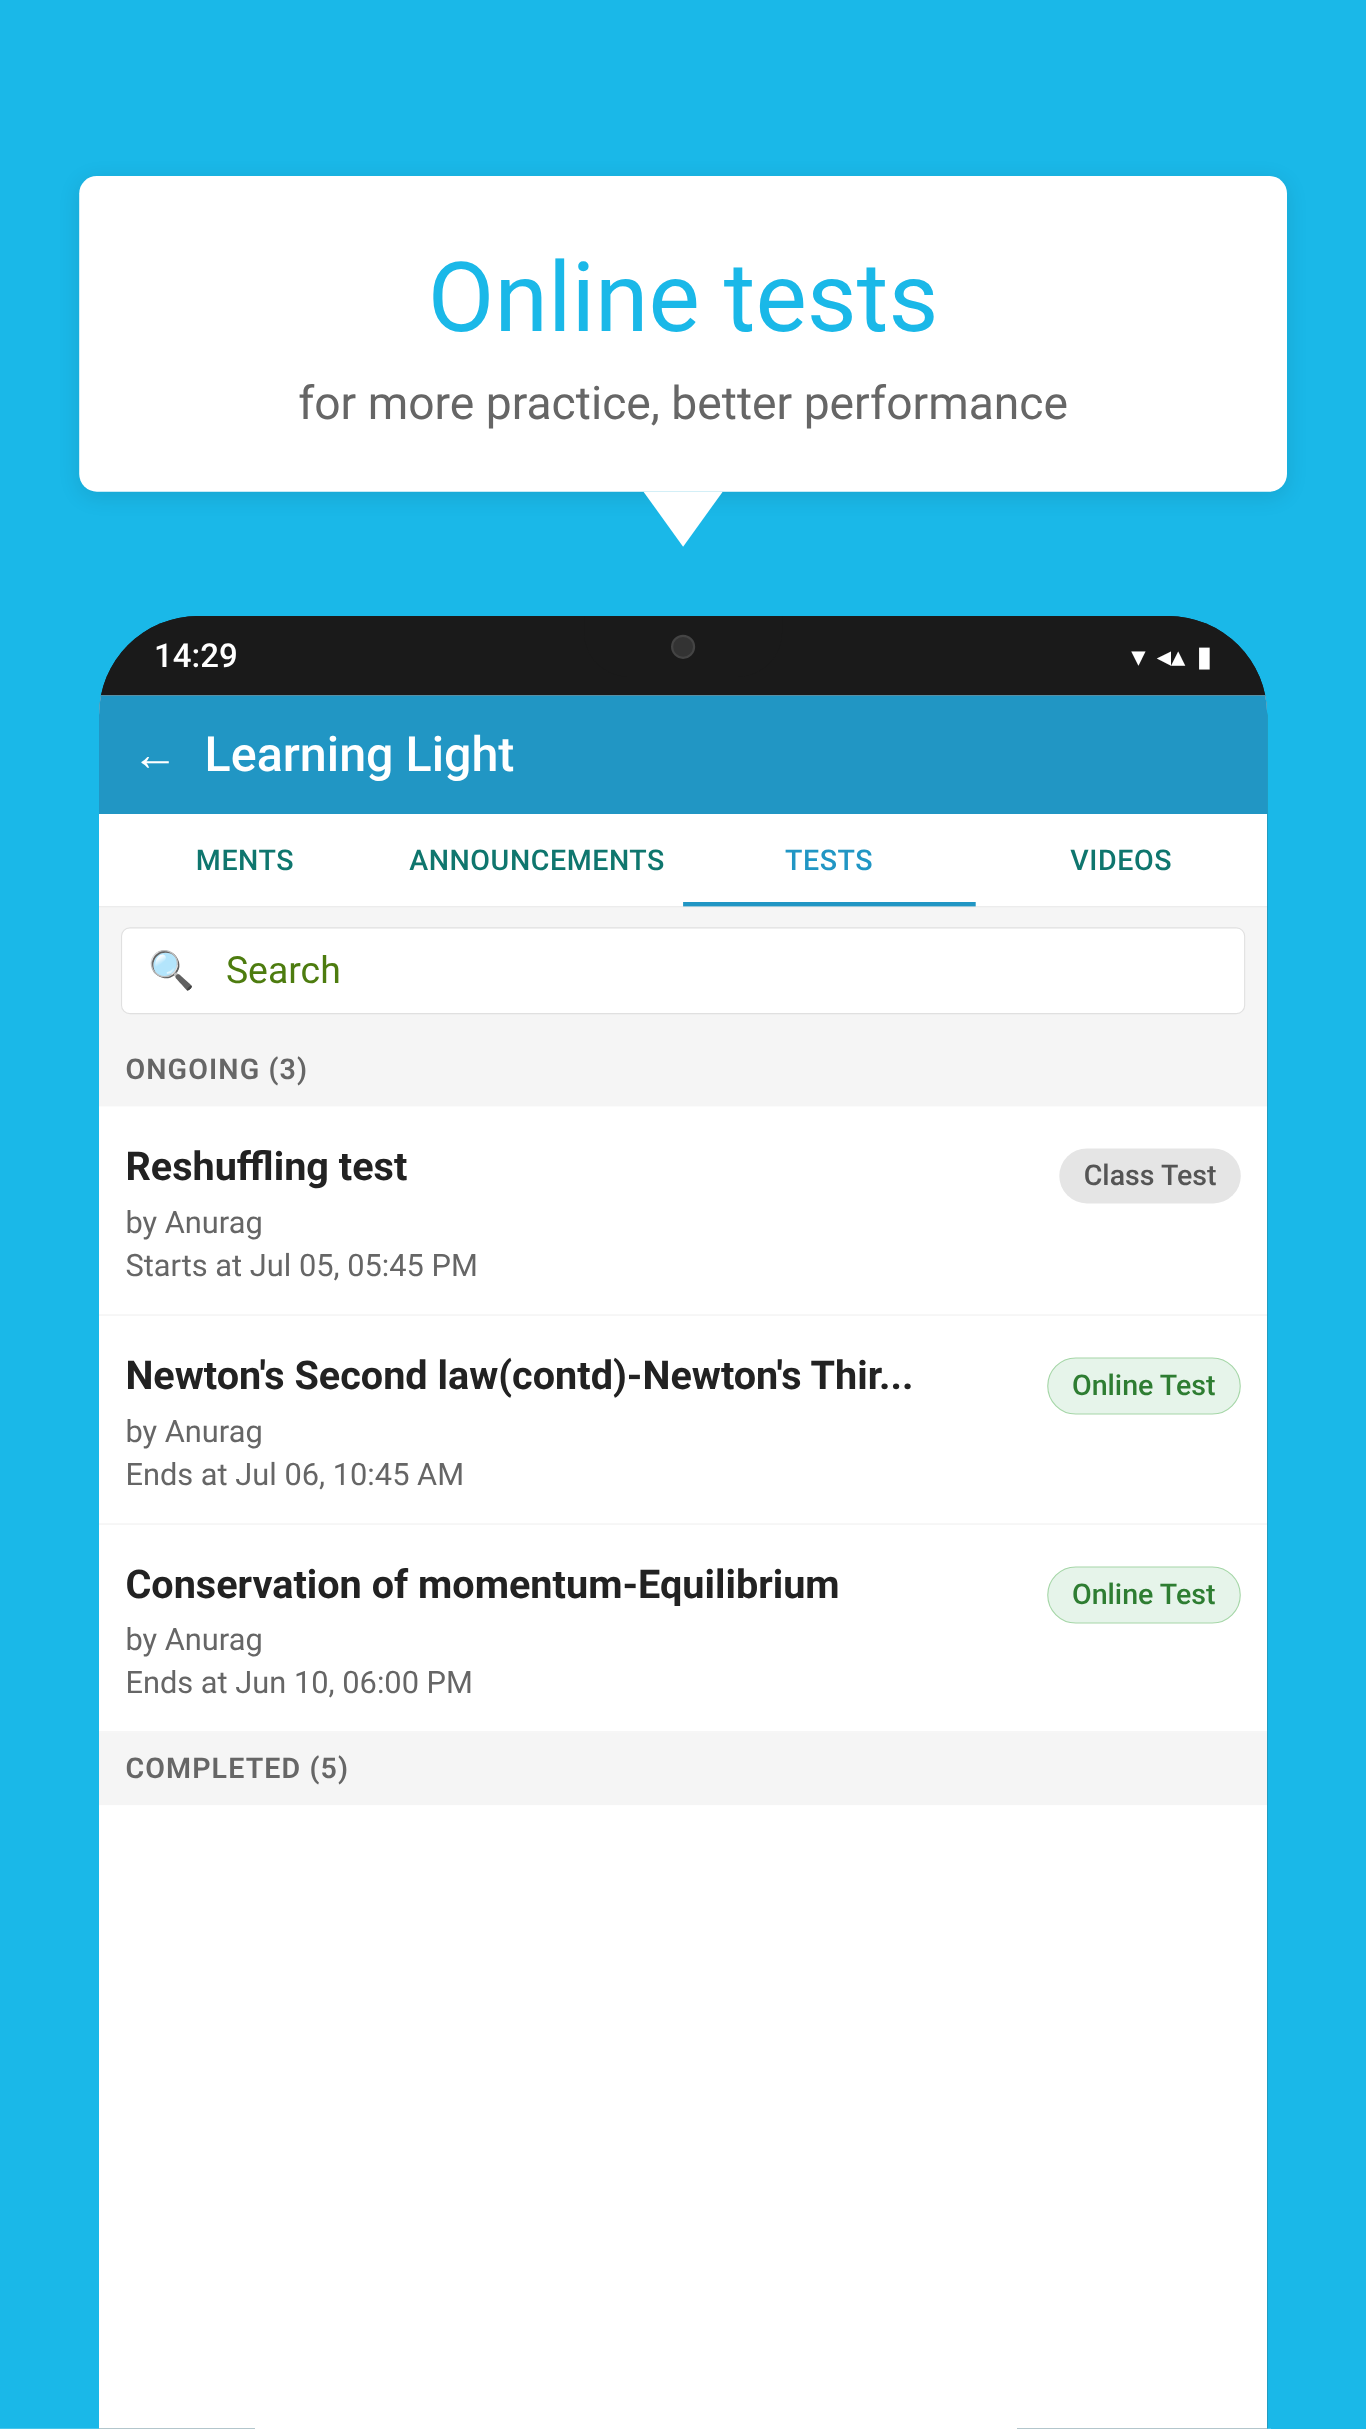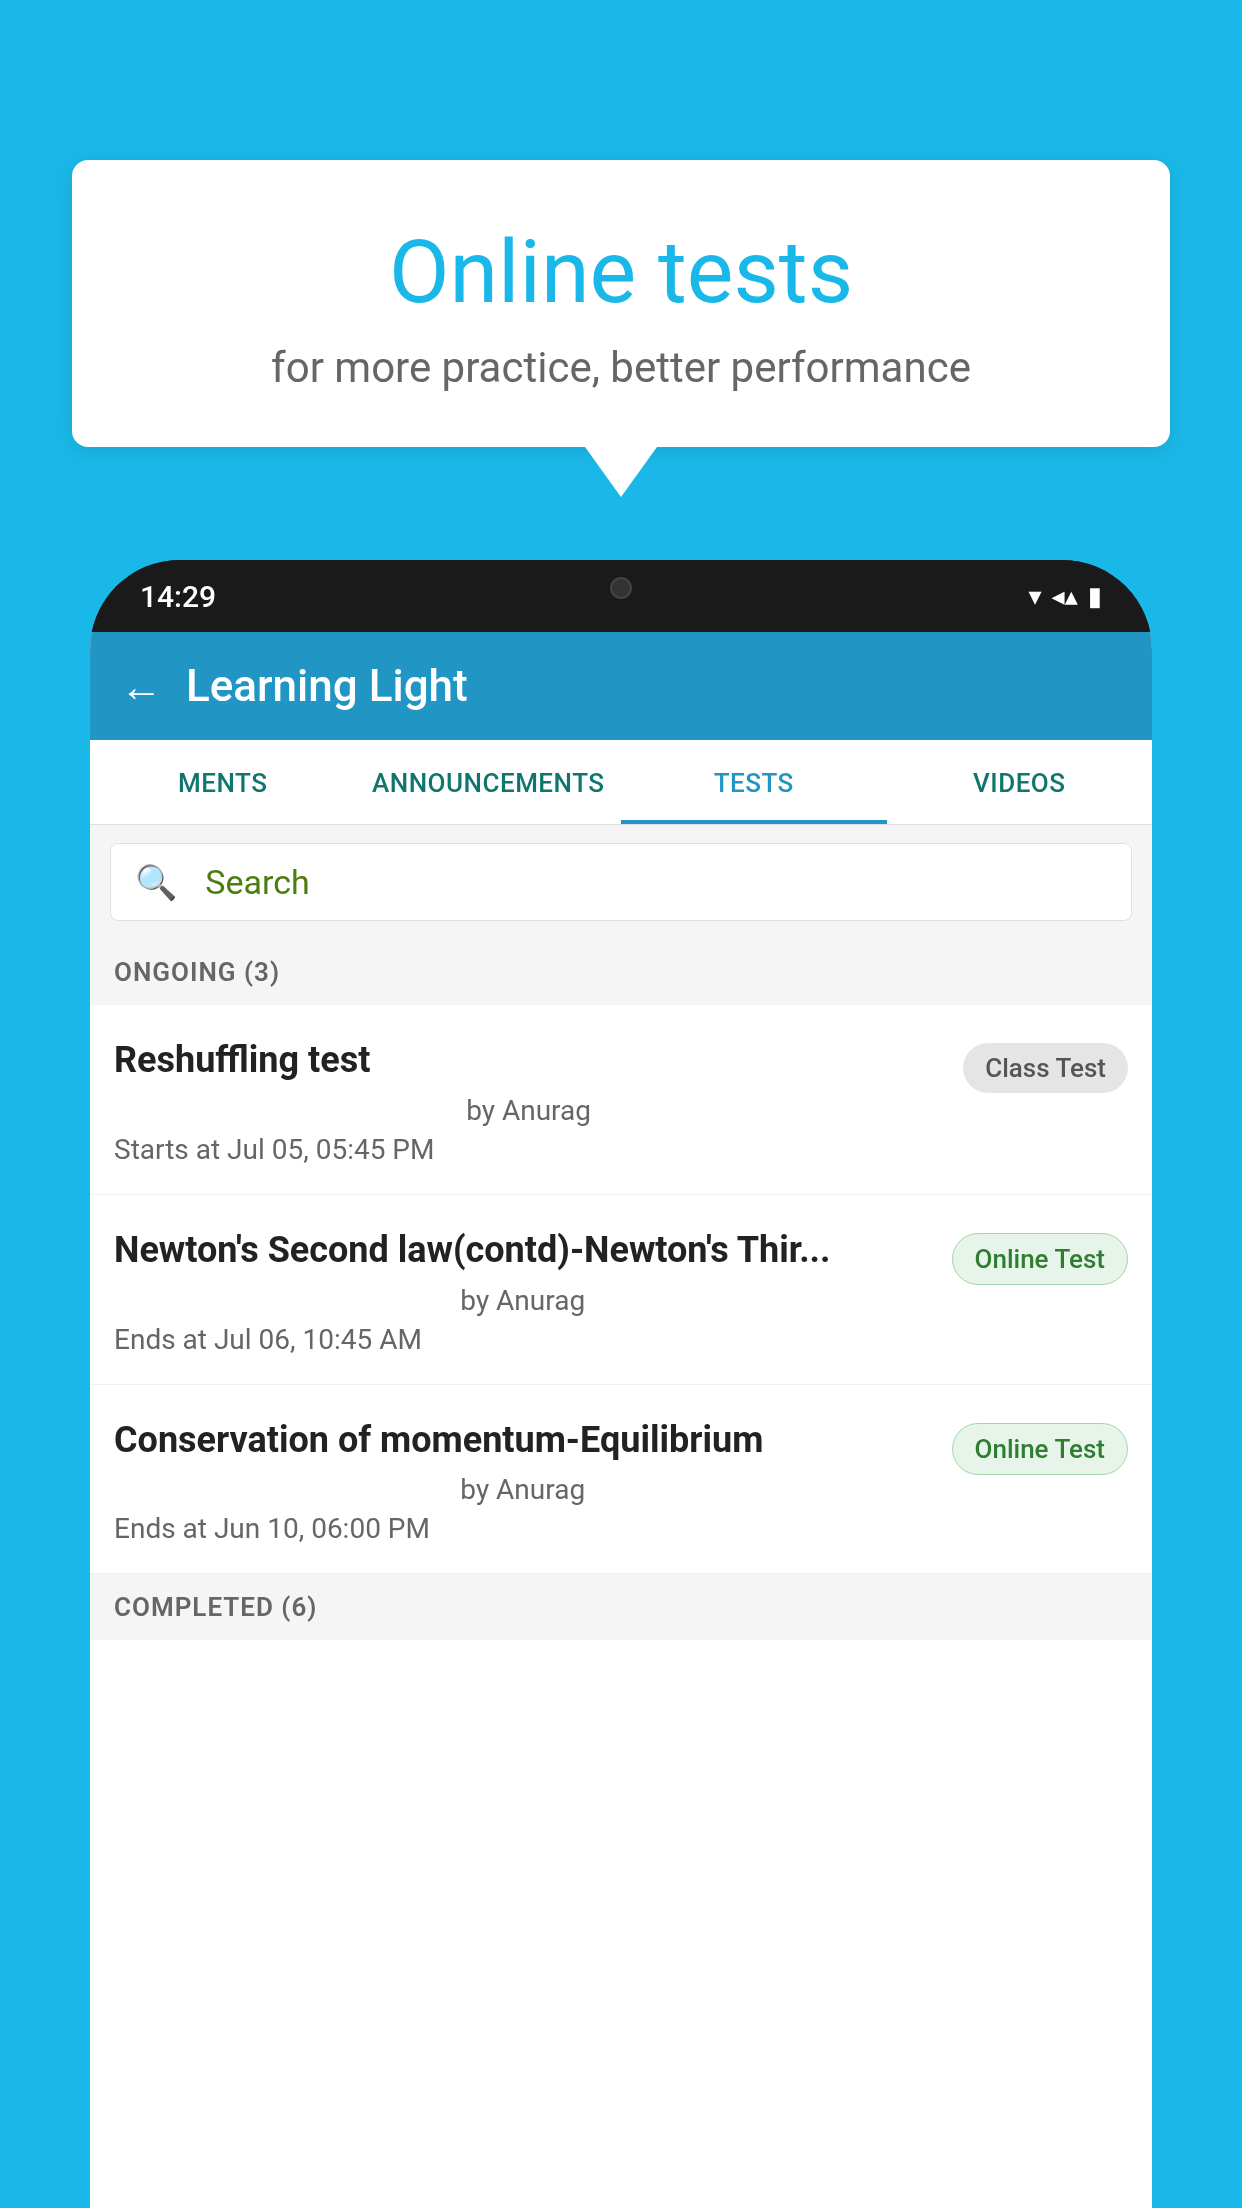--- a/index.html
+++ b/index.html
@@ -223,21 +223,20 @@
       font-size: 36px;
       font-weight: 700;
       color: #222;
       margin-bottom: 10px;
       line-height: 1.3;
     }
     .test-item-author {
       font-size: 28px;
       color: #666;
       margin-bottom: 6px;
-      text-align: center;
     }
     .test-item-time {
       font-size: 28px;
       color: #666;
     }
     .test-badge {
       border-radius: 50px;
       padding: 10px 22px;
       font-size: 26px;
       font-weight: 500;
@@ -350,18 +349,18 @@
           <div class="test-item-content">
             <div class="test-item-title">Conservation of momentum-Equilibrium</div>
             <div class="test-item-author">by Anurag</div>
             <div class="test-item-time">
               <span>Ends at</span>&nbsp;<span>Jun 10, 06:00 PM</span>
             </div>
           </div>
           <span class="test-badge badge-online">Online Test</span>
         </div>
 
-        <div class="completed-header">COMPLETED (6)</div>
+        <div class="completed-header">COMPLETED (5)</div>
 
       </div>
     </div>
   </div>
 </div>
 
 </body></html>

